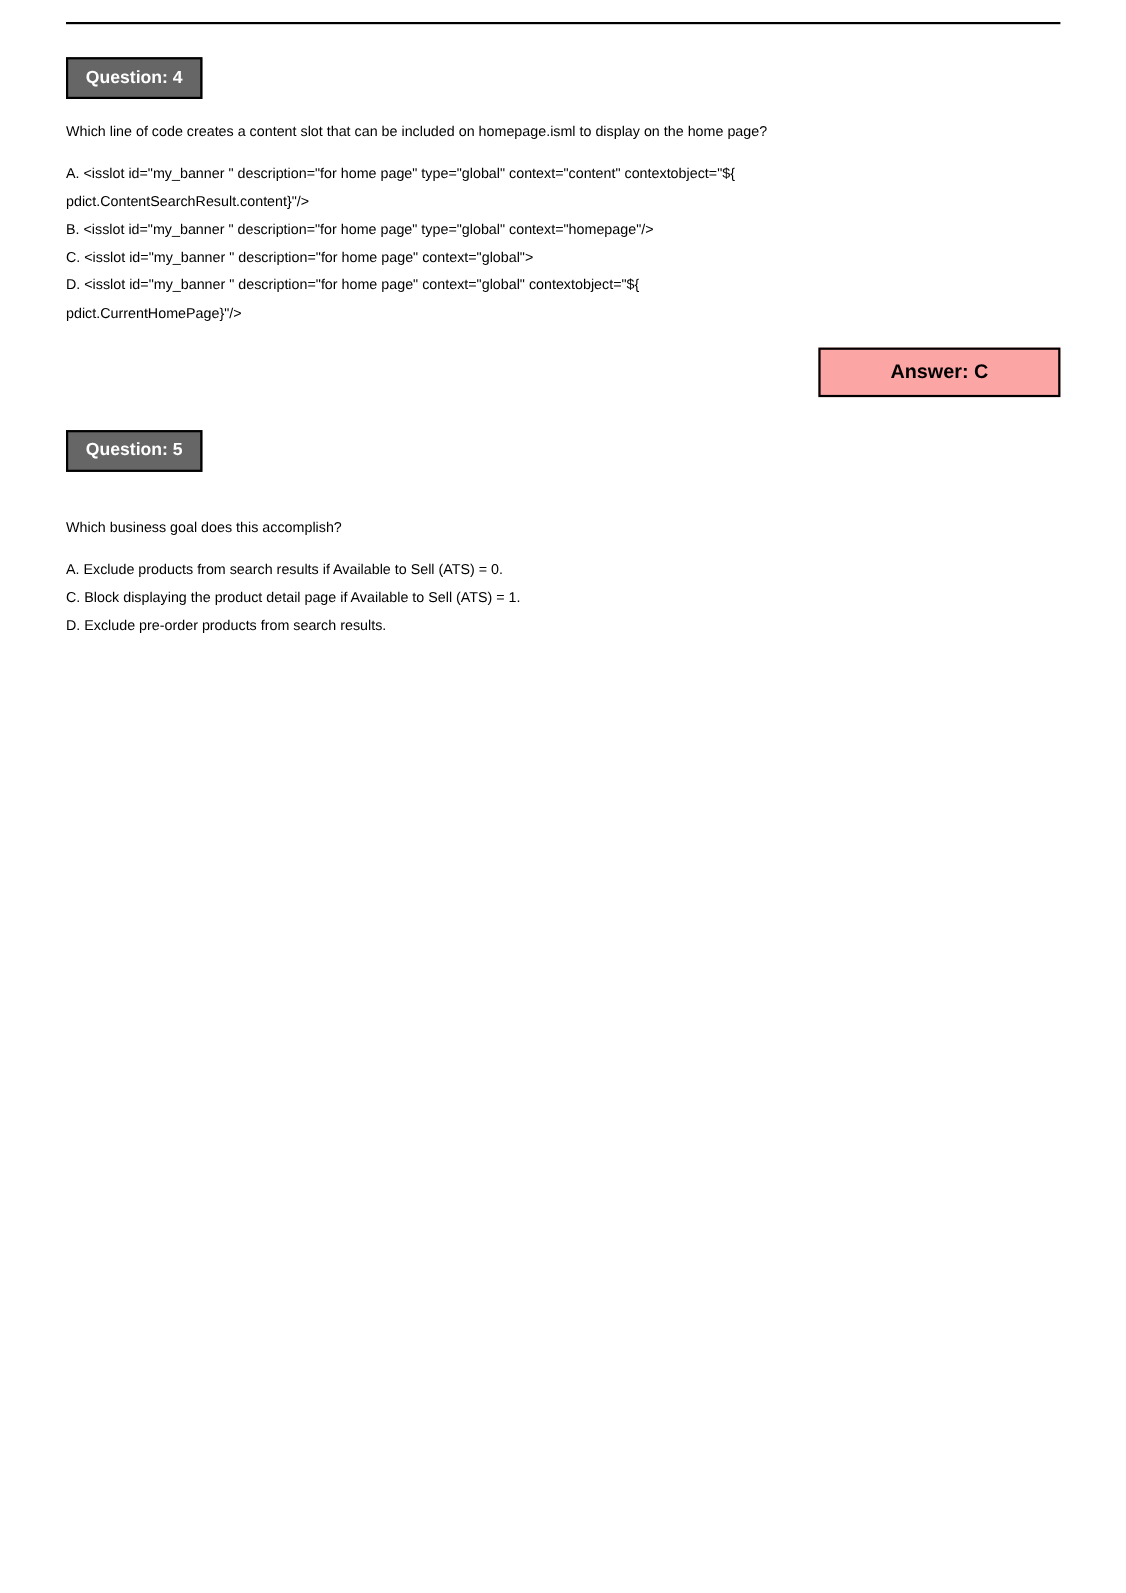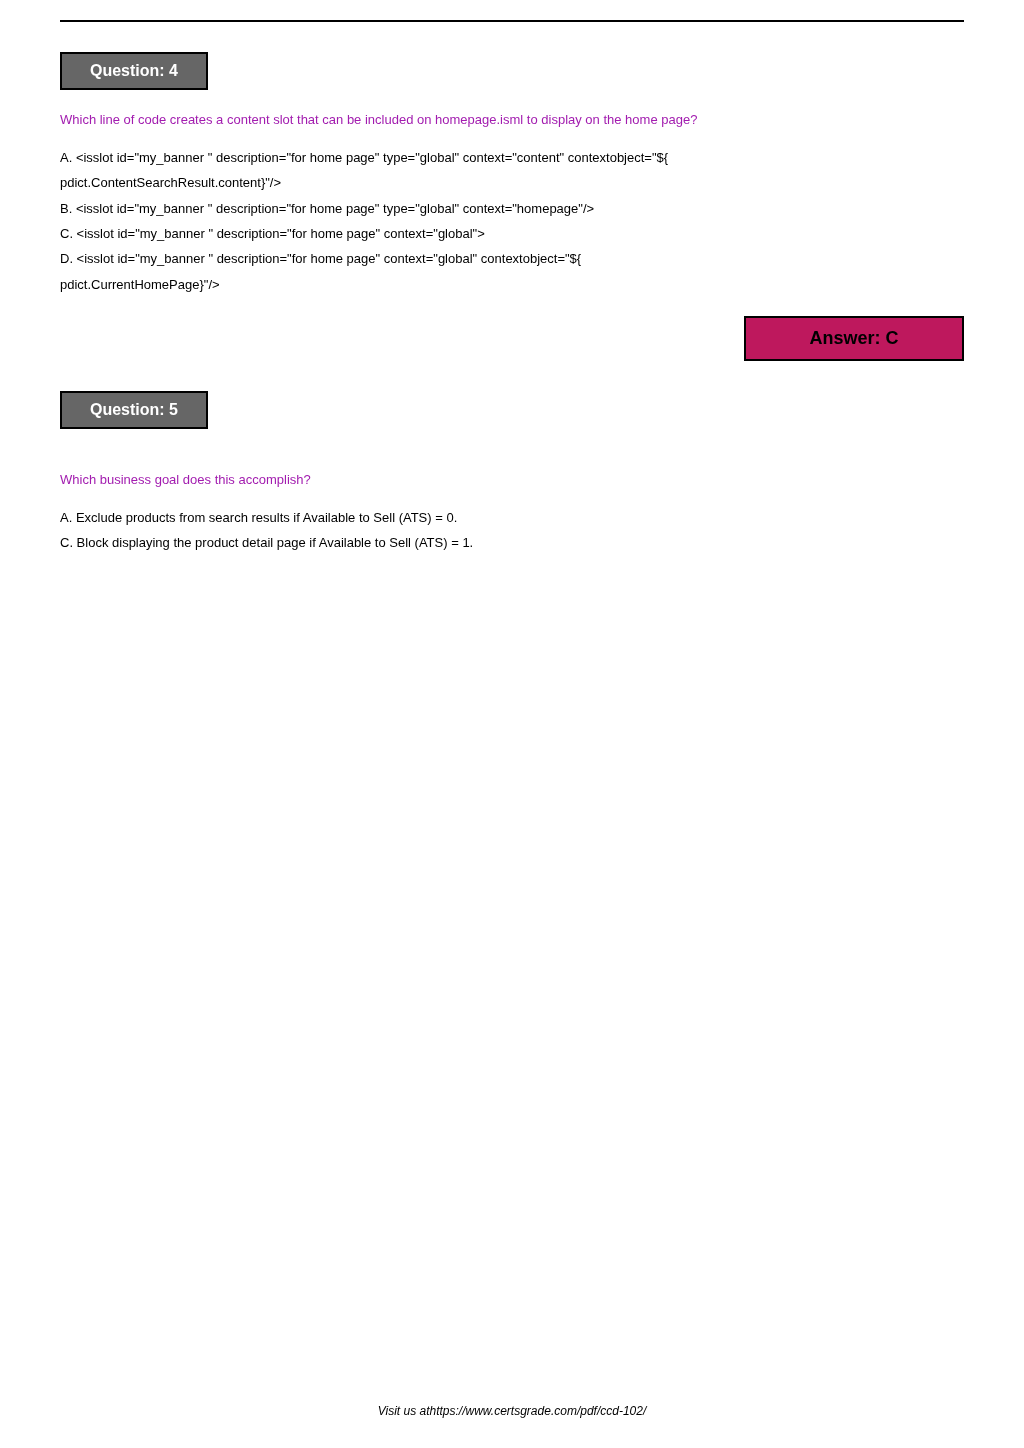--- a/index.html
+++ b/index.html
@@ -32,34 +32,34 @@
       background: #000000;
       margin-bottom: 30px;
     }
 
     .question-header {
       display: inline-block;
       background: #666666;
       color: #ffffff;
       font-weight: bold;
       font-size: 16px;
-      padding: 8px 28px;
+      padding: 8px 16px;
       margin-bottom: 20px;
       border: 2px solid #000000;
     }
 
     .question-block {
       margin-bottom: 30px;
     }
 
     .question-text {
       font-size: 13px;
       line-height: 1.6;
       margin-bottom: 15px;
-      color: #a21caf;
+      color: #000000;
     }
 
     .options-block {
       font-size: 13px;
       line-height: 1.8;
       color: #000000;
     }
 
     .option-line {
       margin-bottom: 2px;
@@ -70,21 +70,21 @@
       justify-content: flex-end;
       margin: 20px 0 30px 0;
     }
 
     .answer-box {
       border: 2px solid #000000;
       padding: 10px 22px;
       font-size: 18px;
       font-weight: bold;
       color: #000000;
-      background: #be185d;
+      background: #fca5a5;
       min-width: 220px;
       text-align: center;
     }
 
     .footer {
       position: absolute;
       bottom: 30px;
       left: 0;
       right: 0;
       text-align: center;
@@ -122,18 +122,18 @@
     <div class="question-header">Question: 5</div>
 
     <div class="question-text">
       <br>
       <span>Which business goal does this accomplish?</span>
     </div>
 
     <div class="options-block">
       <div class="option-line">A. Exclude products from search results if Available to Sell (ATS) = 0.</div>
       <div class="option-line">C. Block displaying the product detail page if Available to Sell (ATS) = 1.</div>
+      <div class="option-line">D. Exclude pre-order products from search results.</div>
     </div>
 
   </div>
 
-  <div class="footer">Visit us athttps://www.certsgrade.com/pdf/ccd-102/</div>
 </div>
 
 </body></html>

